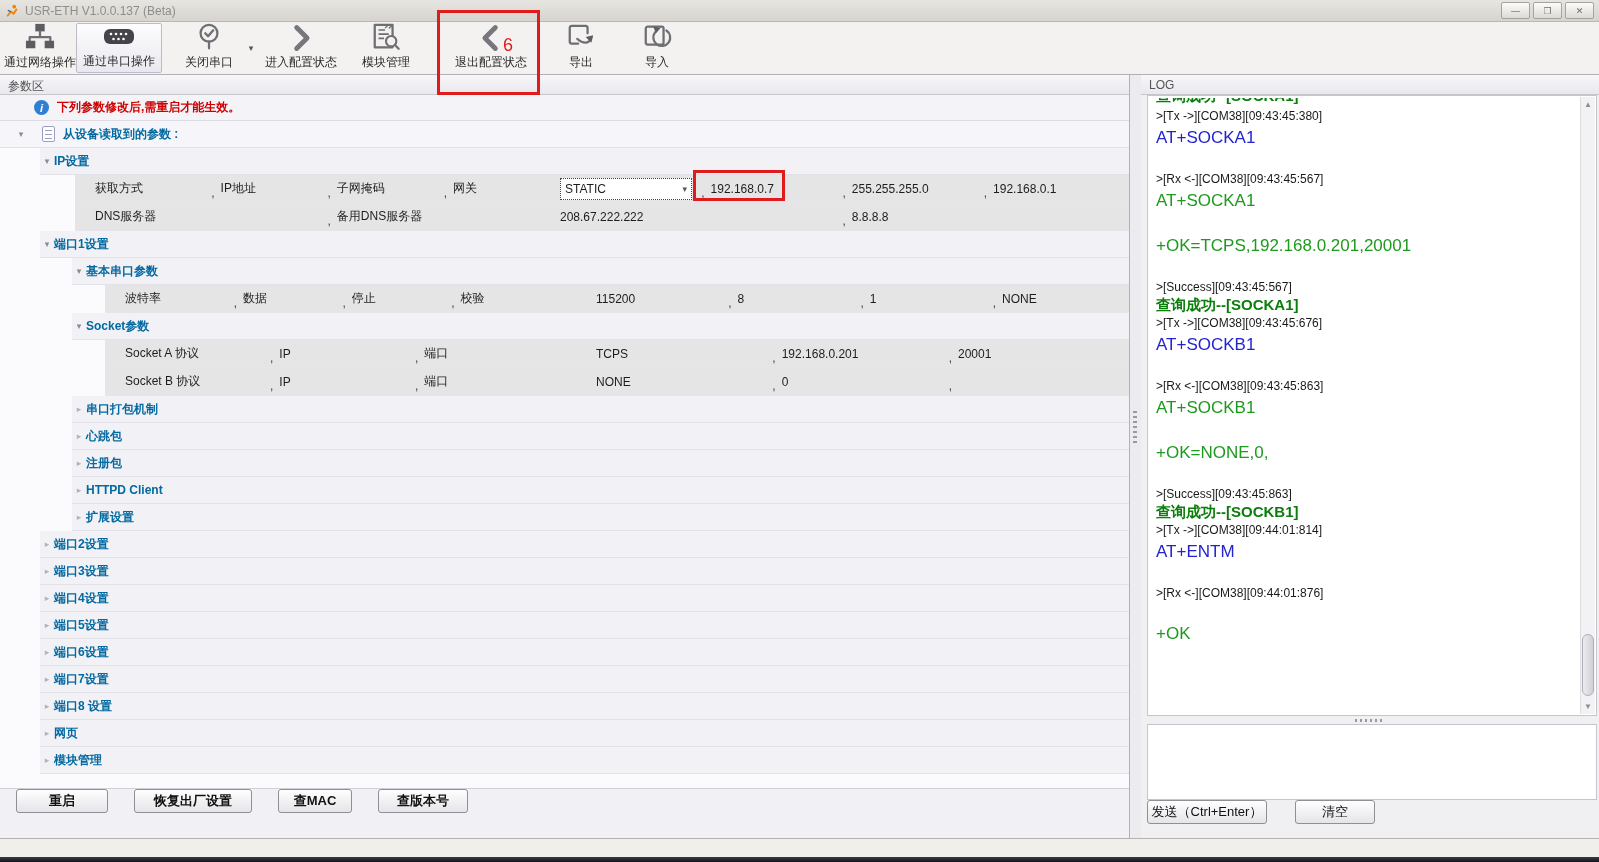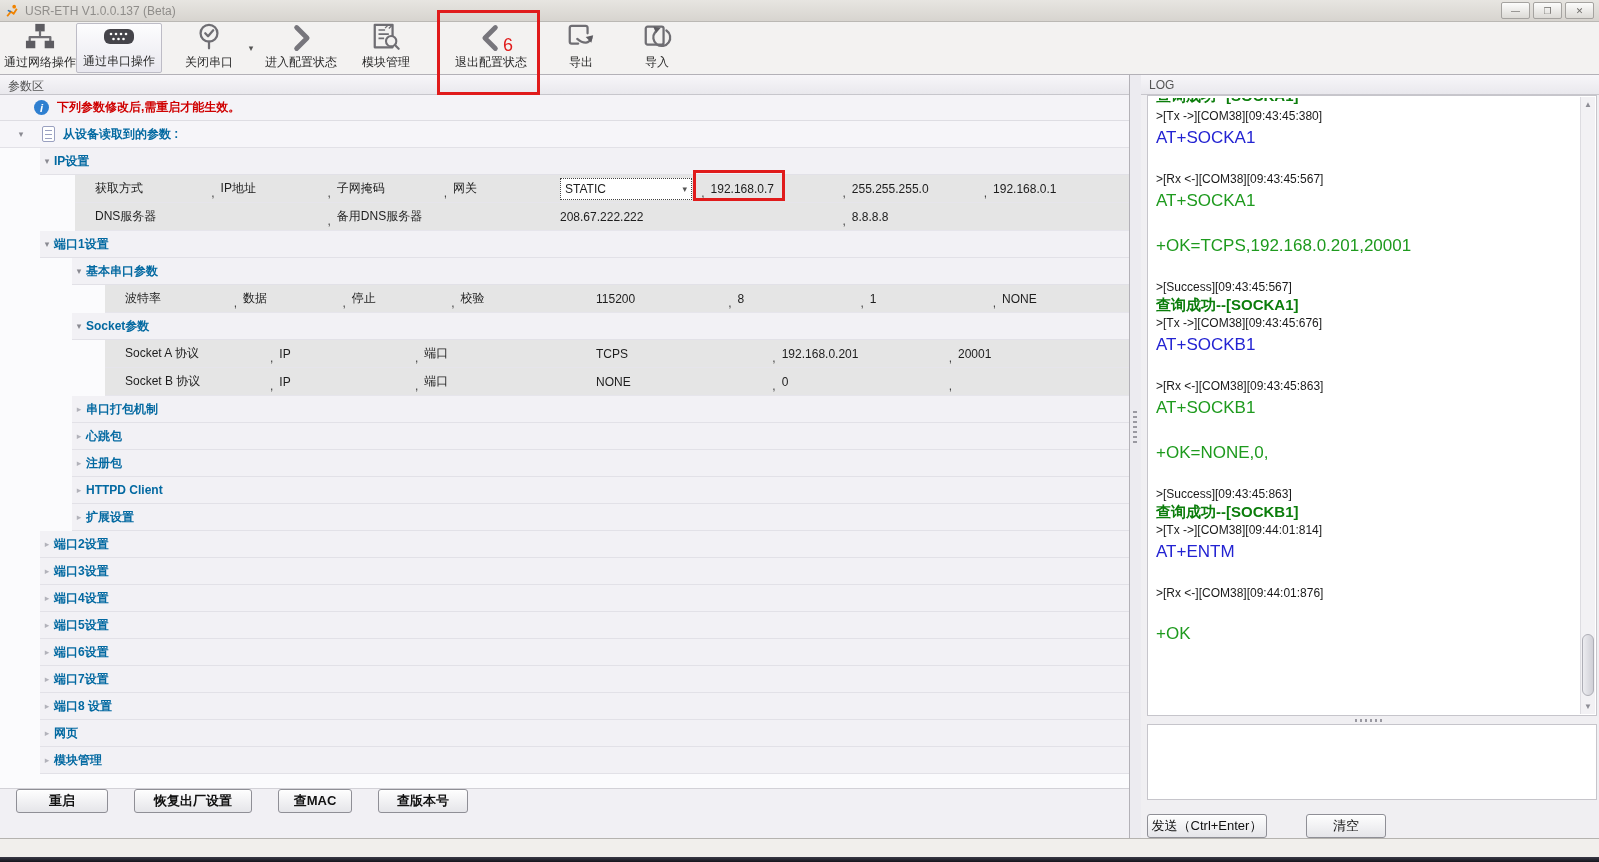--- a/index.html
+++ b/index.html
@@ -88,21 +88,21 @@
   .vscroll { position:absolute; top:1px; right:1px; bottom:1px; width:15px; background:#f2f1f4; border-left:1px solid #dddce1; }
   .vscroll .sarrow { position:absolute; left:0; width:14px; height:15px; color:#8d8d95; font-size:8px;
                      display:flex; align-items:center; justify-content:center; }
   .vscroll .up { top:0; } .vscroll .down { bottom:0; }
   .vscroll .thumb { position:absolute; left:1px; width:12px; height:62px; bottom:18px; border:1px solid #aeaeb6;
                     border-radius:6px; background:linear-gradient(90deg,#ececf0,#cfcfd6); }
   .hsplit { height:8px; display:flex; align-items:center; justify-content:center; }
   .hsplit .grip { width:30px; height:3px; background:repeating-linear-gradient(90deg,#9a99a1 0 2px, transparent 2px 5px); }
   .send-input { margin:0 2px 0 6px; height:76px; background:#fff; border:1px solid #c6c5cb; resize:none;
                 font-family:"Liberation Sans","DejaVu Sans",sans-serif; font-size:13px; padding:4px; outline:none; }
-  .log-footer { height:38px; display:flex; align-items:flex-end; gap:39px; padding-left:6px; }
+  .log-footer { height:38px; display:flex; align-items:flex-start; gap:28px; padding-left:6px; }
   .log-footer .btn { font-weight:normal; font-size:13px; }
   .w120{width:120px}.w80{width:80px}
 
   
   .statusbar { height:19px; background:#f1efec; border-top:1px solid #b5b3af; }
   .taskbar-sliver { height:5px; background:linear-gradient(#3a3a46,#14141c); }
 
   
   .annot-toolbar { position:absolute; left:437px; top:10px; width:103px; height:85px;
                    border:3px solid var(--annot); z-index:60; }

